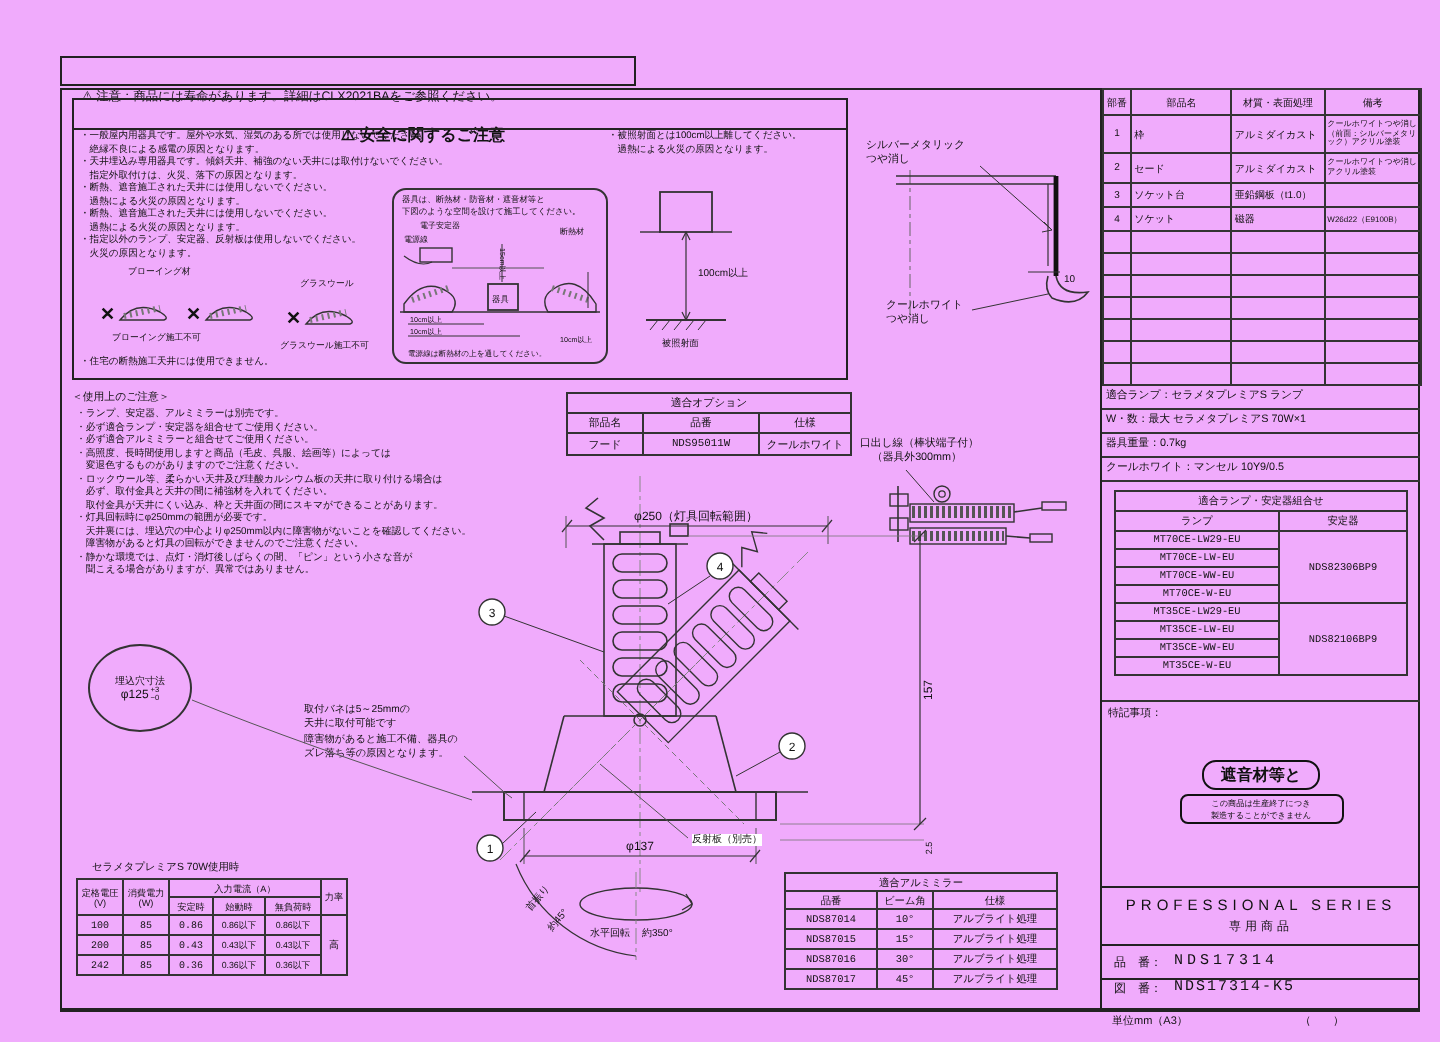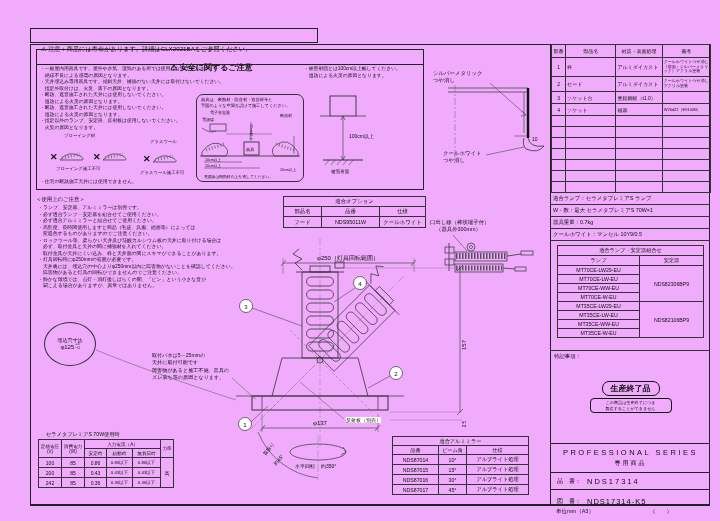--- a/index.html
+++ b/index.html
@@ -14,21 +14,21 @@
   .frame{position:absolute;left:30px;top:44px;width:680px;height:462px;
          border:1px solid #222;border-bottom:2px solid #222;box-sizing:border-box;}
   .notebox{position:absolute;left:30px;top:28px;width:288px;height:15px;border:1px solid #222;
            box-sizing:border-box;font-size:6.2px;line-height:13px;padding-left:3px;white-space:pre;}
   .safetybox{position:absolute;left:36px;top:49px;width:388px;height:141px;border:1px solid #222;
              box-sizing:border-box;}
   .rc{position:absolute;left:550px;top:44px;width:160px;height:462px;display:flex;
       flex-direction:column;border-left:1px solid #222;box-sizing:border-box;}
   .inforow{height:11px;border-bottom:1px solid #333;font-size:5.4px;line-height:10px;
            padding-left:2px;white-space:pre;overflow:hidden;}
-  .mono{font-family:Liberation Sans, sans-serif;}
+  .mono{font-family:Liberation Mono, monospace;}
   .cell-c{text-align:center;}
   svg{position:absolute;overflow:visible;}
   svg text{font-family:"Liberation Sans",sans-serif;fill:#111;}
 </style>
 </head>
 <body>
 
 <div class="sheet">
 
   <div class="notebox">
@@ -443,40 +443,40 @@
           </tr>
       <tr>
             <td style="height:8px;" class="cell-c mono">MT35CE-W-EU</td>
           </tr>
     </tbody>
       </table>
 
     <div style="margin-top:12px;border-top:1px solid #333;font-size:5.4px;padding:2px 0 0 3px;height:10px;white-space:pre;">特記事項：</div>
 
     <div style="margin-top:14px;text-align:center;">
-      <div style="display:inline-block;border:1.5px solid #111;border-radius:7px;padding:1px 8px;font-size:8px;font-weight:bold;white-space:pre;">生産終了品</div>
+      <div style="display:inline-block;border:1.5px solid #111;border-radius:7px;padding:1px 8px;font-size:8px;font-weight:bold;white-space:pre;">遮音材等と</div>
       <div style="margin:2px auto 0;width:80px;border:1px solid #111;border-radius:4px;font-size:4.1px;line-height:1.4;padding:1px 0;">
         <div>この商品は生産終了につき</div>
         <div>製造することができません</div>
       </div>
     </div>
 
     <div style="flex:1;"></div>
 
     <div style="border-top:1px solid #222;height:28px;text-align:center;">
       <div style="font-size:7.5px;letter-spacing:2.5px;margin-top:4px;white-space:pre;">PROFESSIONAL SERIES</div>
       <div style="font-size:6px;letter-spacing:2px;margin-top:2px;white-space:pre;">専用商品</div>
     </div>
 
     <div style="border-top:1px solid #222;height:16px;display:flex;align-items:center;">
       <span style="font-size:6px;margin-left:6px;white-space:pre;">品　番：</span>
       <span class="mono" style="font-size:7.5px;letter-spacing:2px;margin-left:6px;">NDS17314</span>
     </div>
 
-    <div style="border-top:1px solid #222;height:16px;display:flex;align-items:flex-end;">
+    <div style="border-top:1px solid #222;height:16px;display:flex;align-items:flex-start;">
       <span style="font-size:6px;margin-left:6px;white-space:pre;">図　番：</span>
       <span class="mono" style="font-size:7.5px;letter-spacing:1px;margin-left:6px;">NDS17314-K5</span>
     </div>
 
 
   </div>
 
   <div class="t" style="left:46px;top:431px;font-size:5.2px;">セラメタプレミアS 70W使用時</div>
   <table class="abs" style="left:38px;top:439px;font-size:5px;">
     <colgroup>

